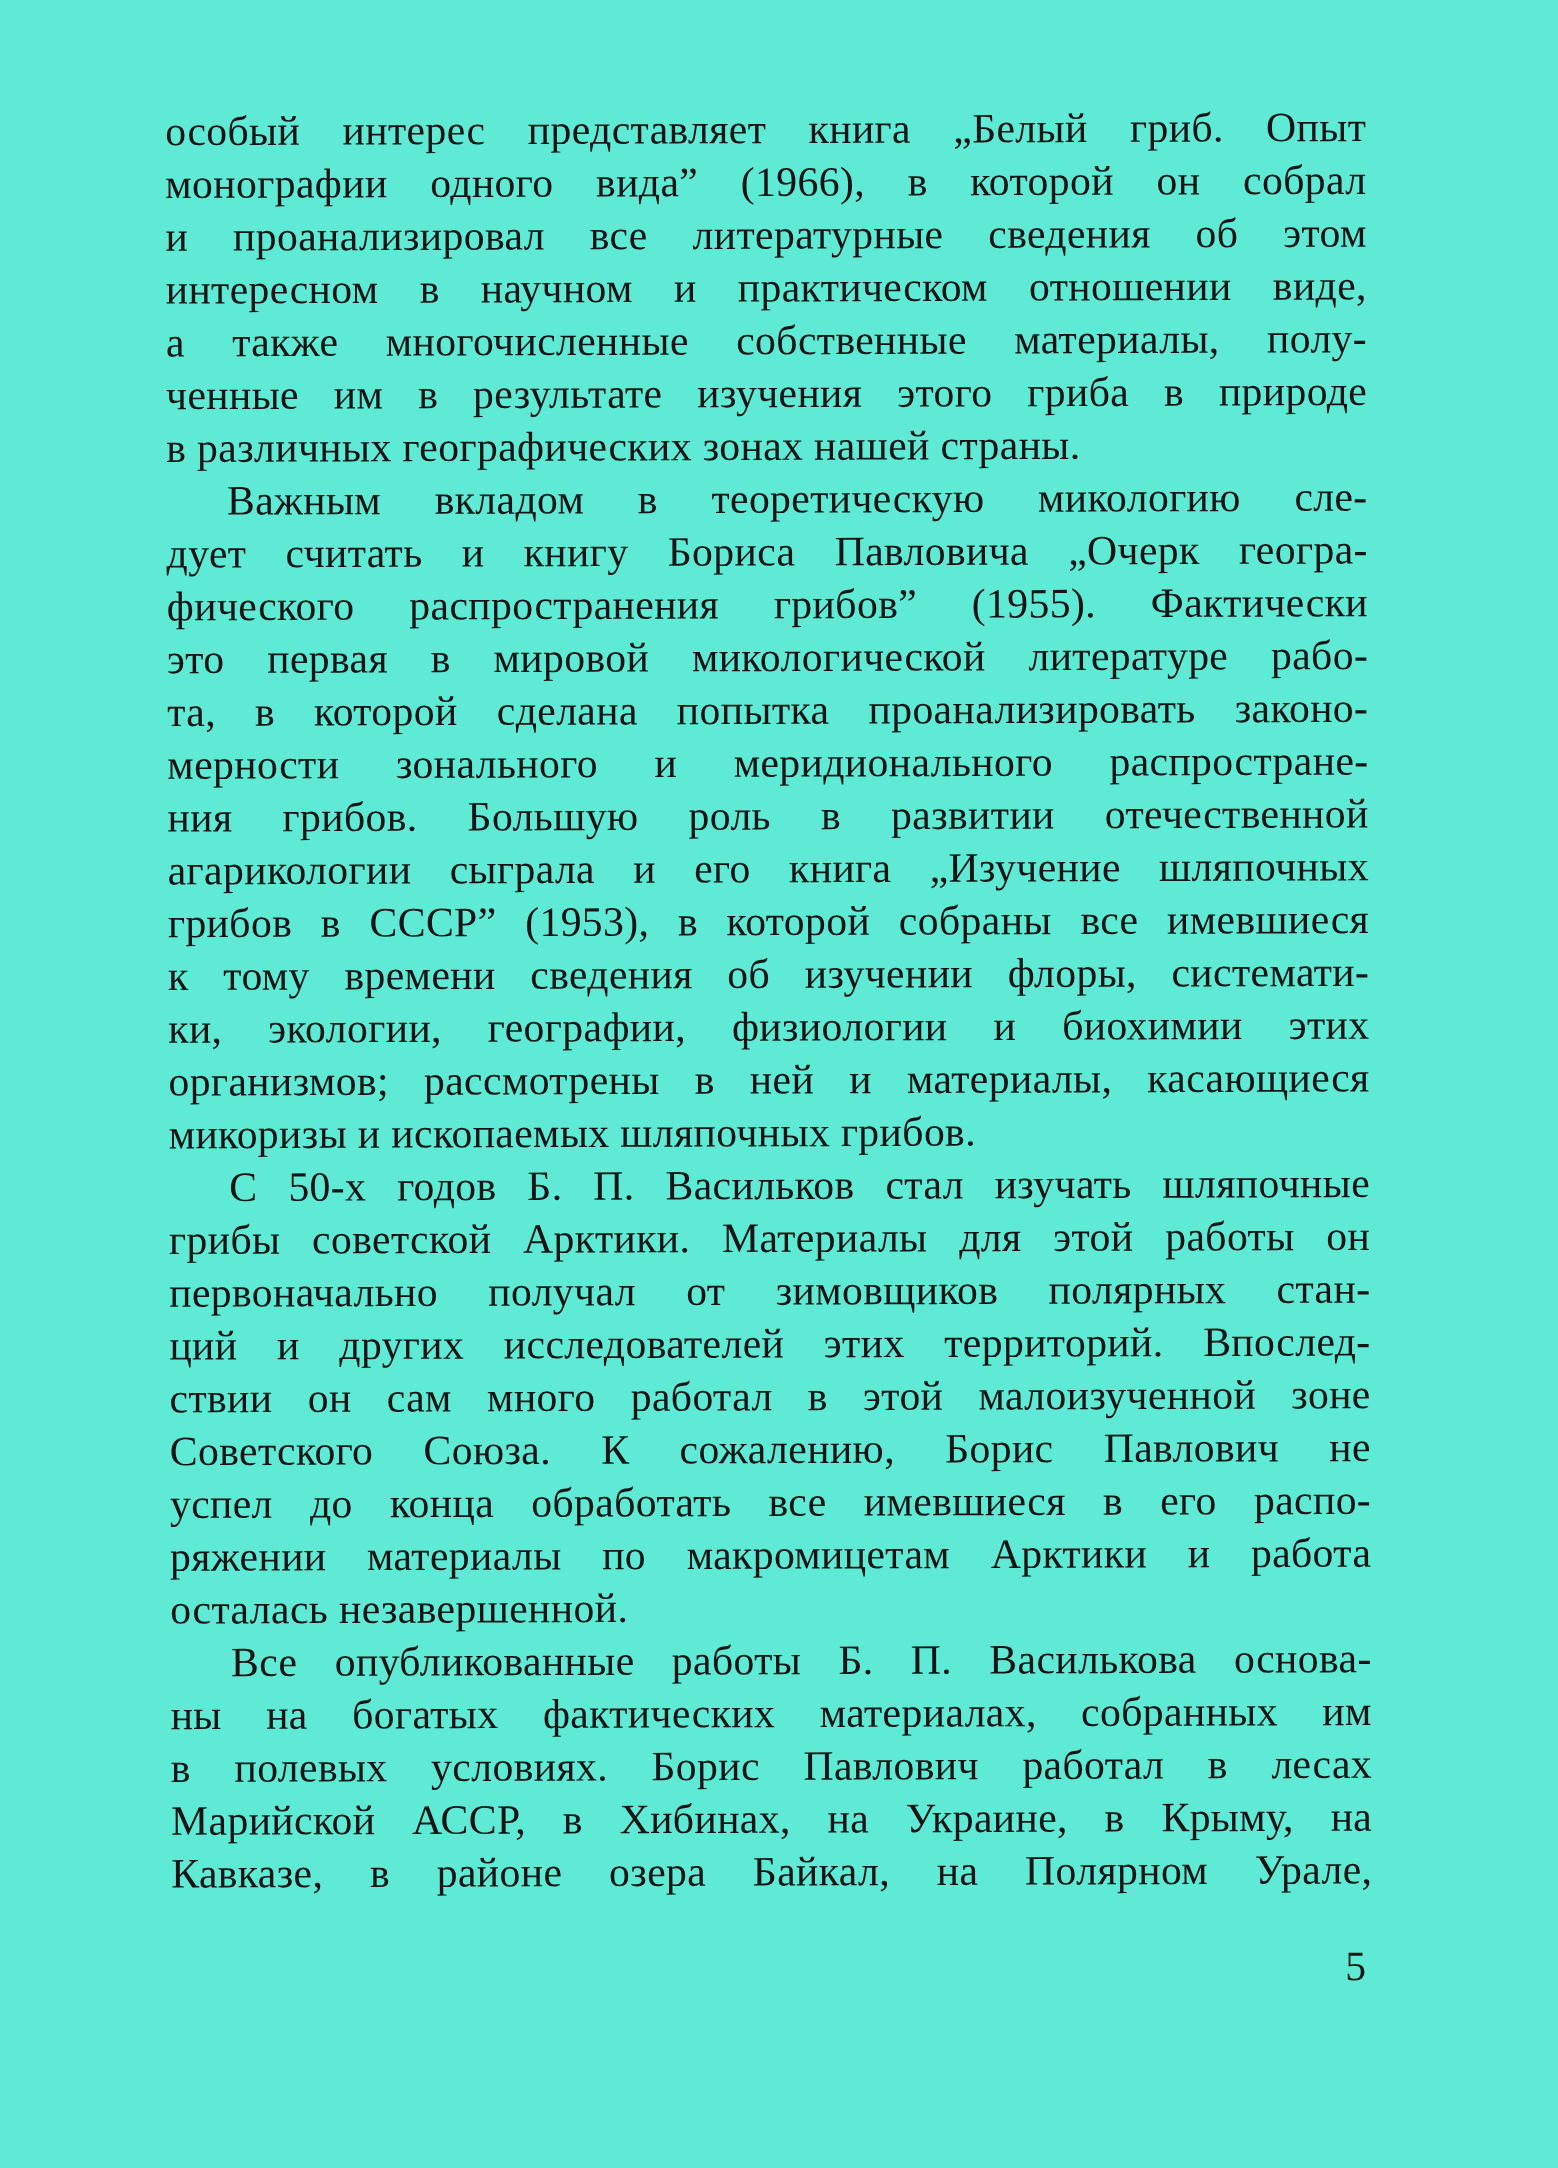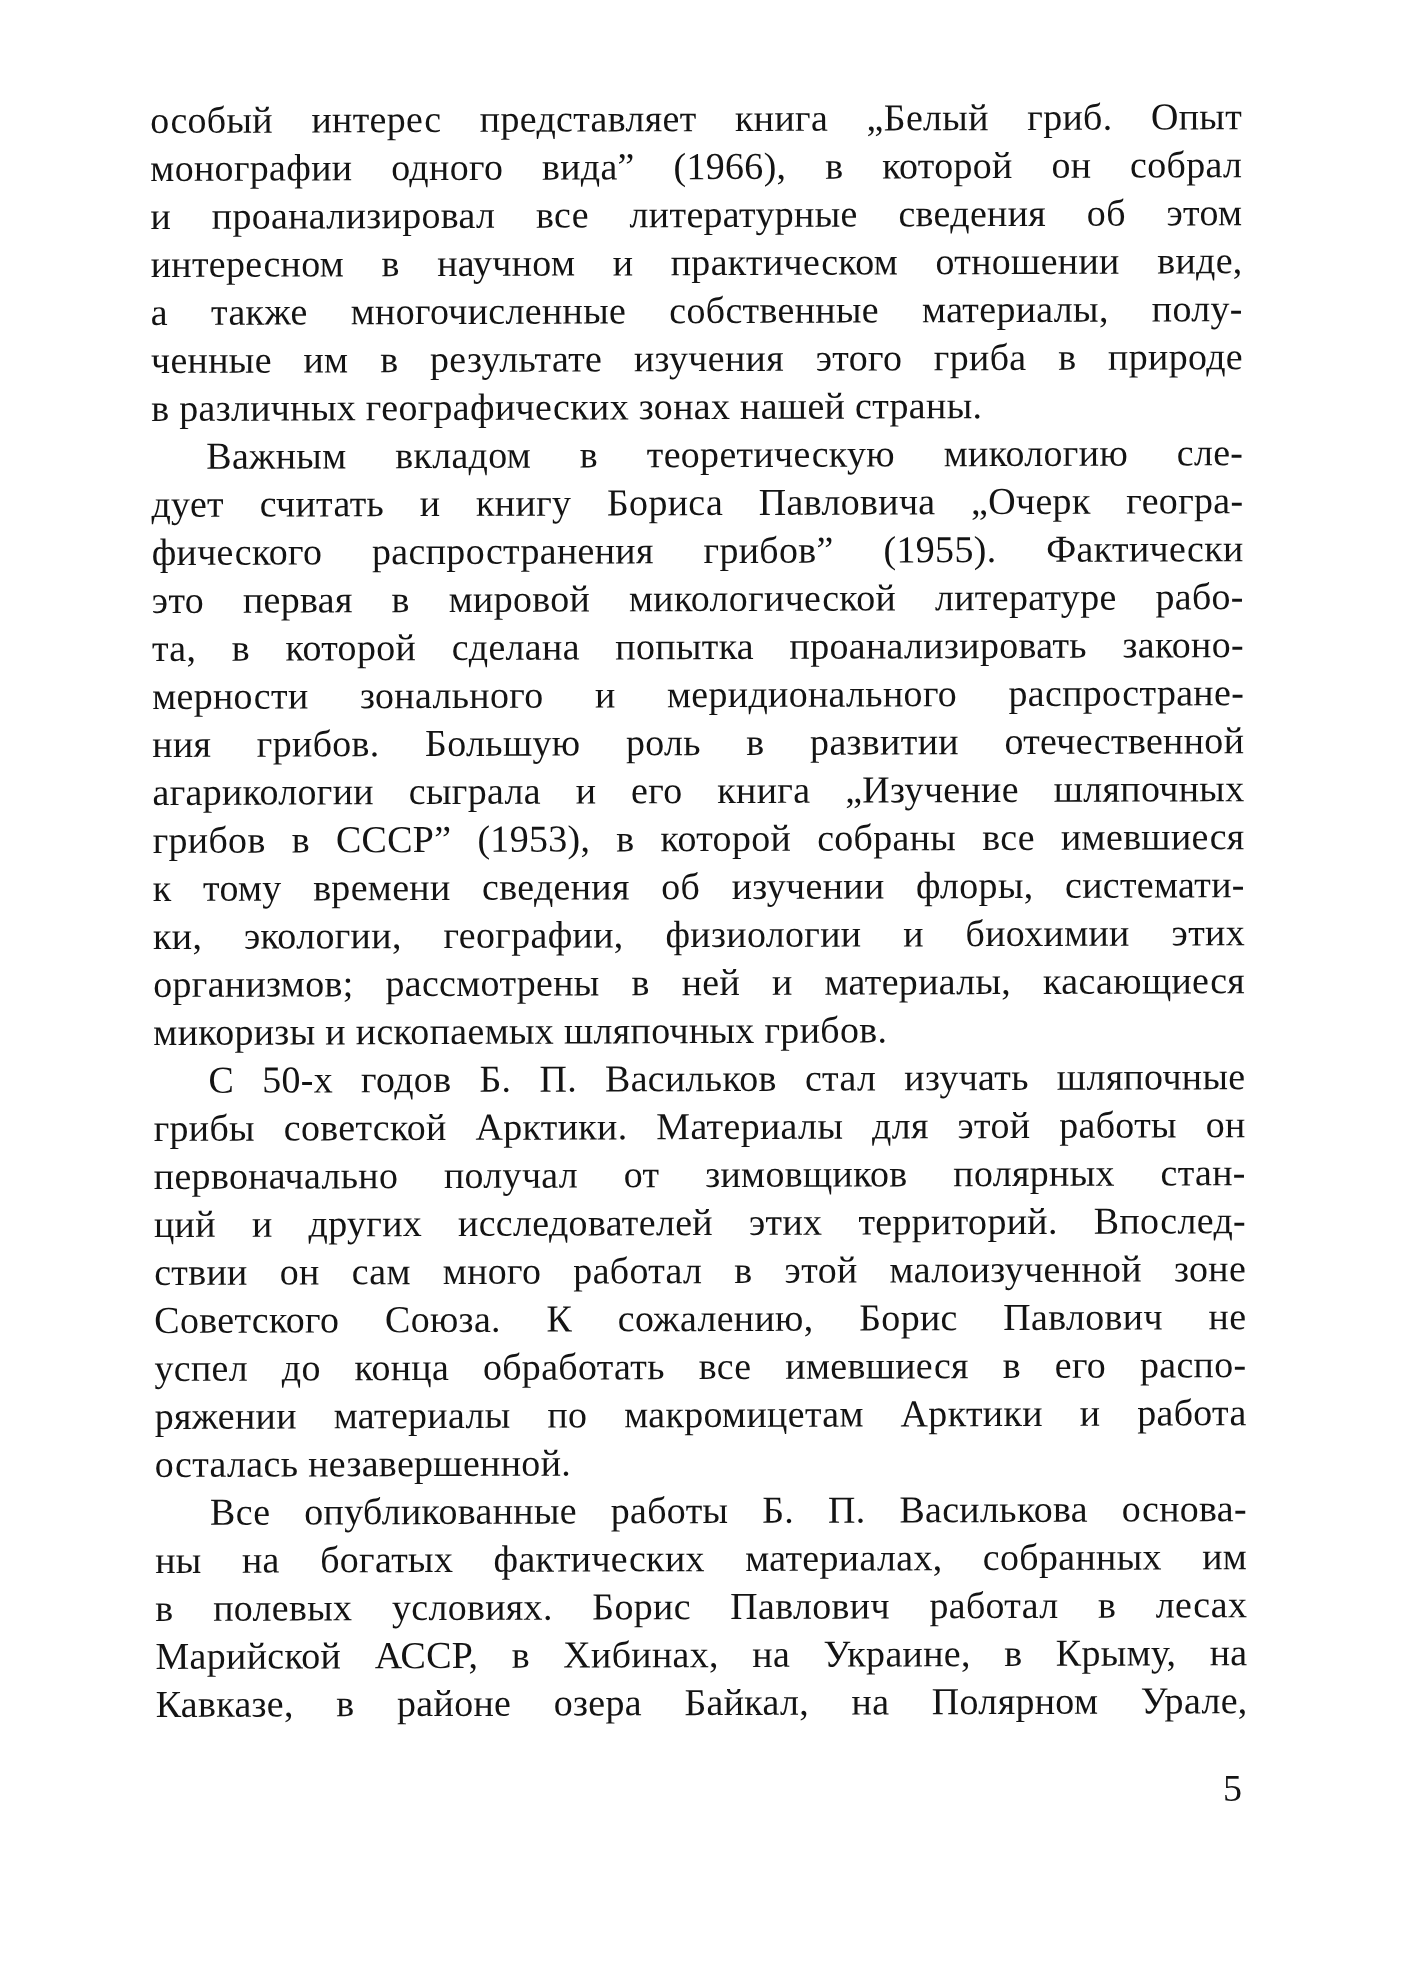--- a/index.html
+++ b/index.html
@@ -1,20 +1,20 @@
 <!DOCTYPE html>
 <html><head>
 <meta charset="utf-8">
 <style>
   html, body { margin: 0; padding: 0; background: #e8e8e8; }
   .page {
     position: relative;
     width: 1416px;
     height: 1971px;
-    background: #ffffff;
+    background: #5eead4;
     overflow: hidden;
     font-family: "Liberation Serif", "DejaVu Serif", serif;
   }
   .textblock {
     position: absolute;
     top: 96px;
     left: 150px;
     width: 1092px;
     transform: rotate(-0.2deg);
     transform-origin: left top;

